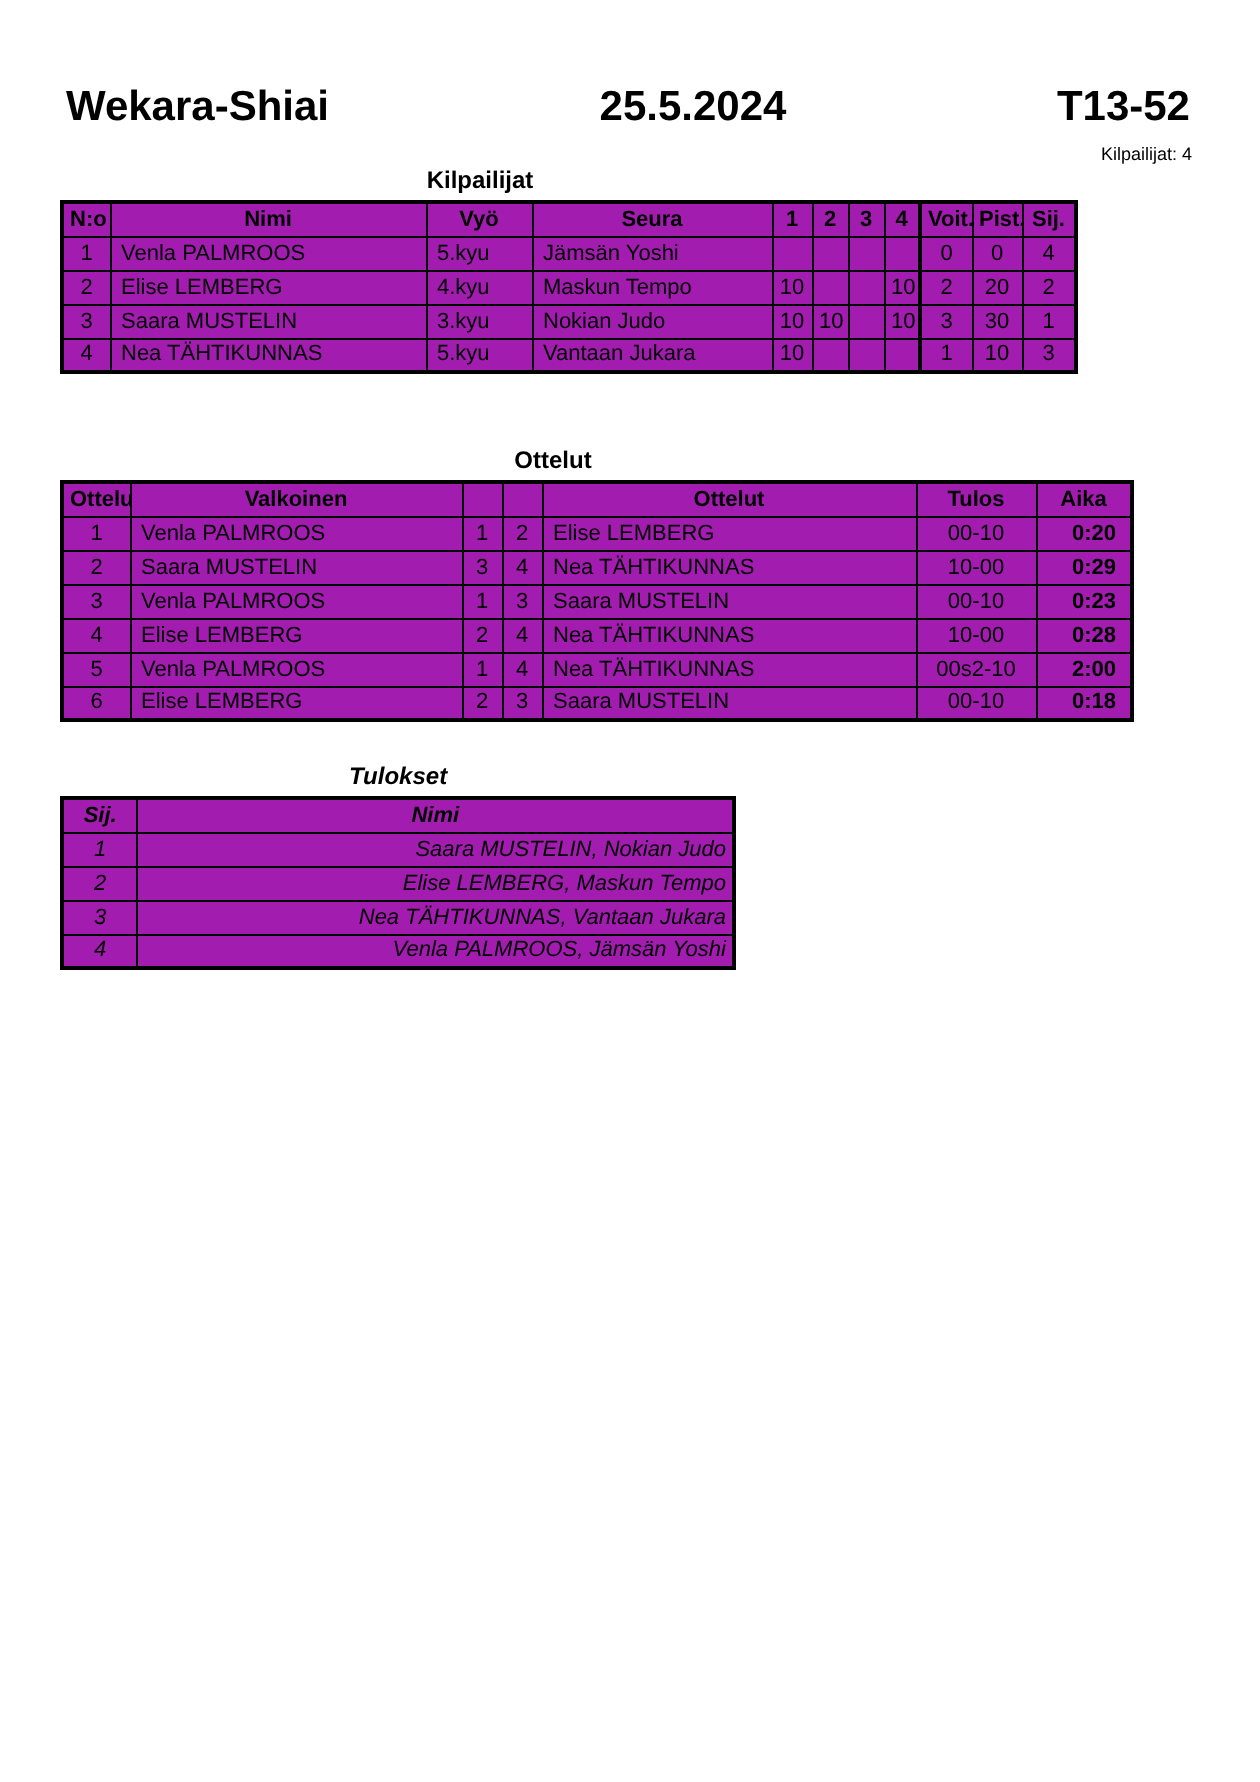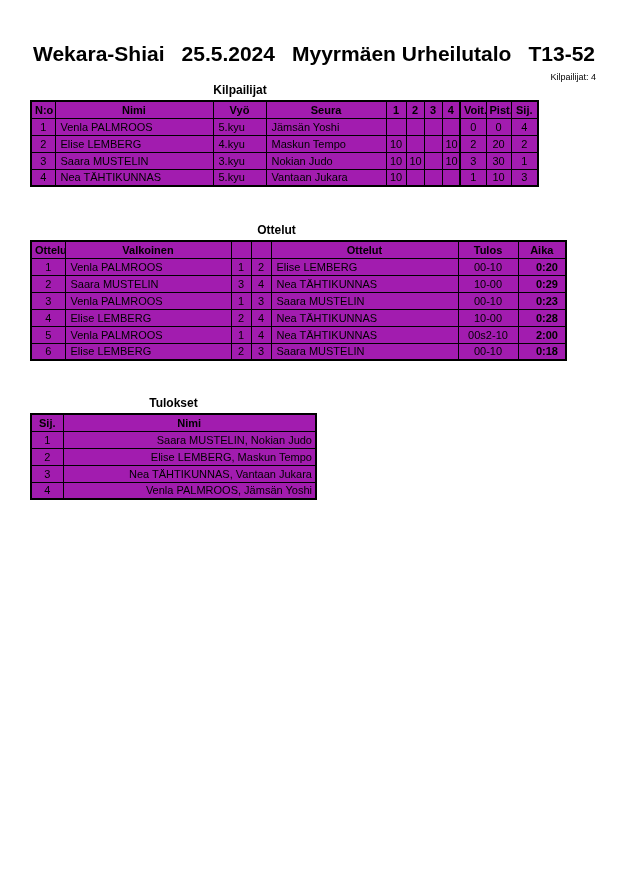--- a/index.html
+++ b/index.html
@@ -52,21 +52,21 @@
     padding: 0 3px;
     overflow: hidden;
     white-space: nowrap;
     vertical-align: middle;
   }
   .tbl th { font-weight: bold; text-align: center; }
 
   
   .sec-competitors { width: 420px; }
   .sec-matches    { width: 493px; margin-top: 36px; }
-  .sec-results    { width: 287px; margin-top: 35px; }
+  .sec-results    { width: 338px; margin-top: 20px; font-style: italic; }
 
   
   .competitors td:nth-child(1) { text-align: center; }
   .competitors td:nth-child(2),
   .competitors td:nth-child(3),
   .competitors td:nth-child(4) { text-align: left; padding-left: 5px; }
   .competitors td:nth-child(n+5) { text-align: center; }
   .competitors th:nth-child(9),
   .competitors td:nth-child(9) { border-left: 2px solid #000; }
 
@@ -84,21 +84,20 @@
   .results td:nth-child(2) { text-align: right; padding-left: 5px; }
 </style>
 </head>
 <body>
 
 <div class="page">
 
   <div class="title-row">
     <span>Wekara-Shiai</span>
     <span>25.5.2024</span>
-    <span>Myyrmäen Urheilutalo</span>
     <span>T13-52</span>
   </div>
 
   <div class="comp-count">Kilpailijat: 4</div>
 
   <div class="sec-competitors">
     <div class="section-heading">Kilpailijat</div>
     <table class="tbl competitors">
       <colgroup>
         <col style="width:24px">

